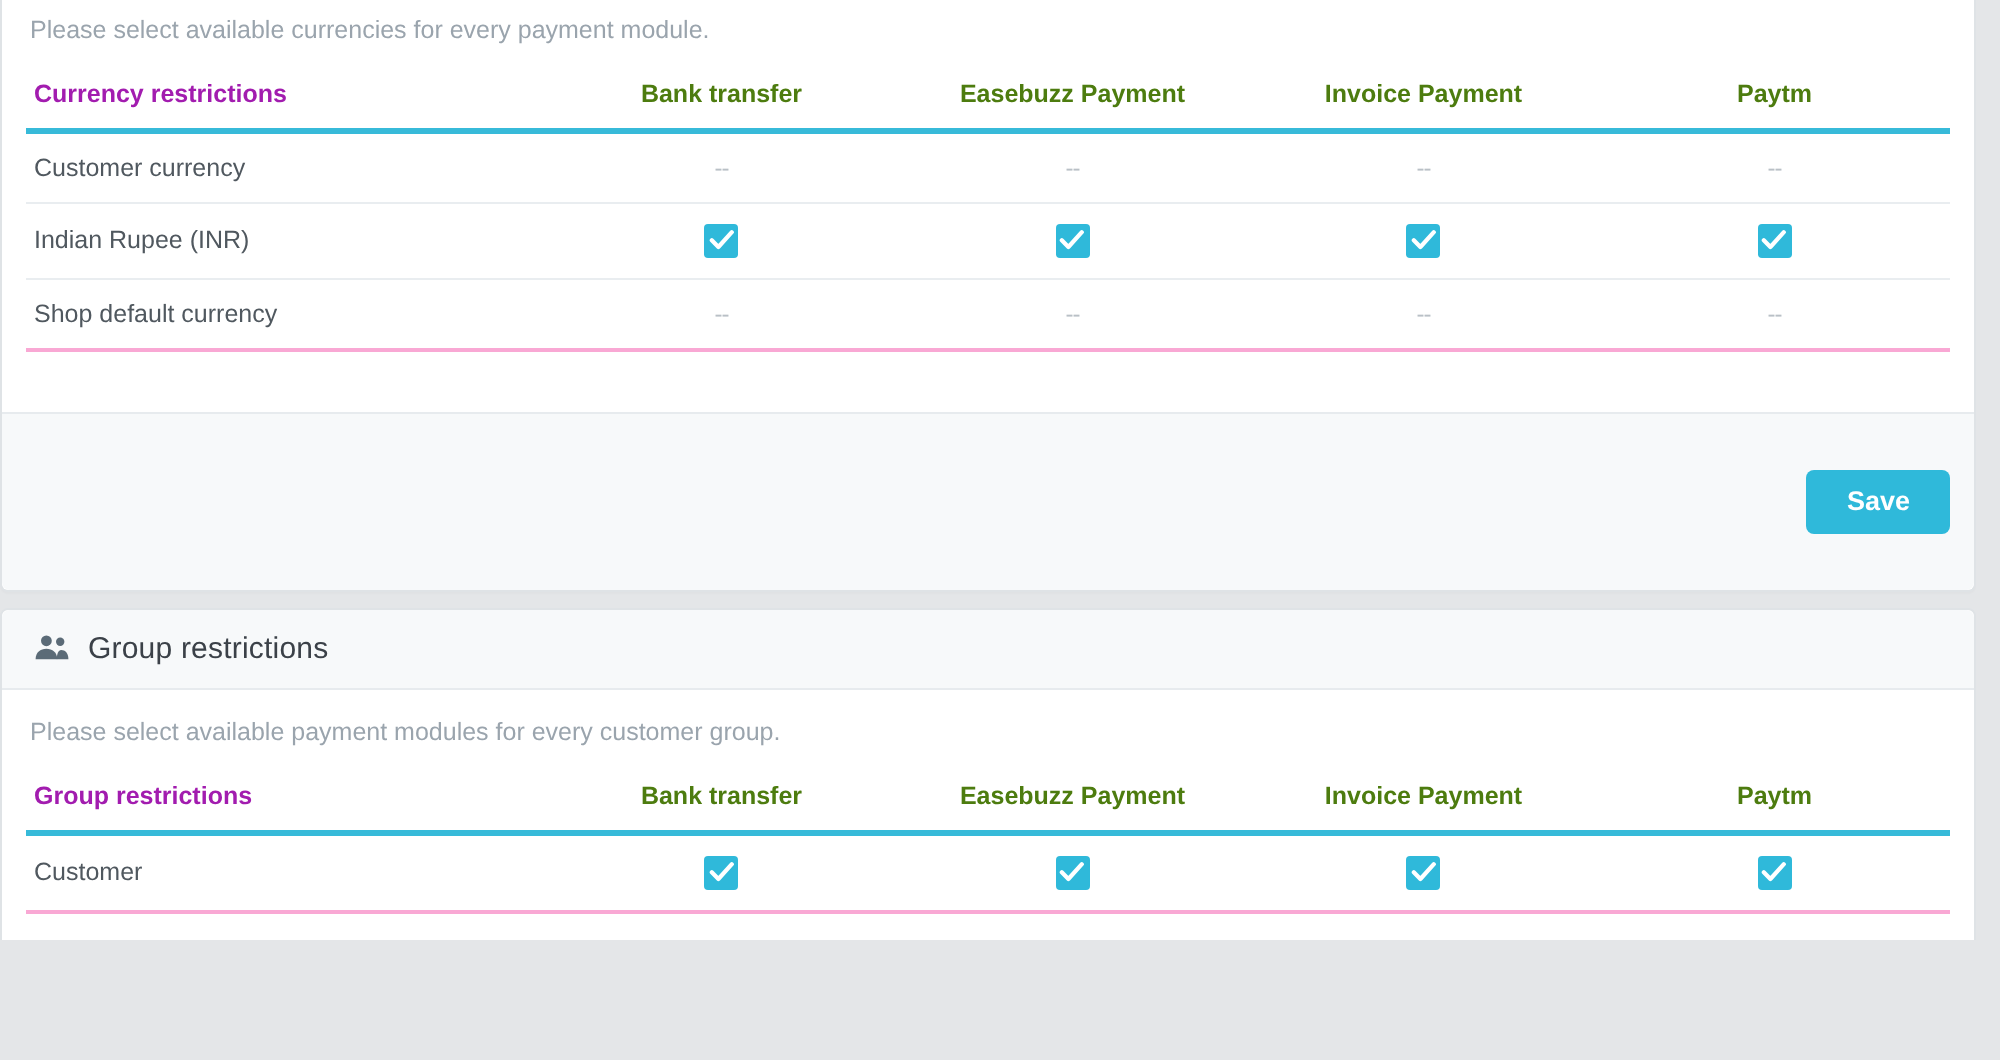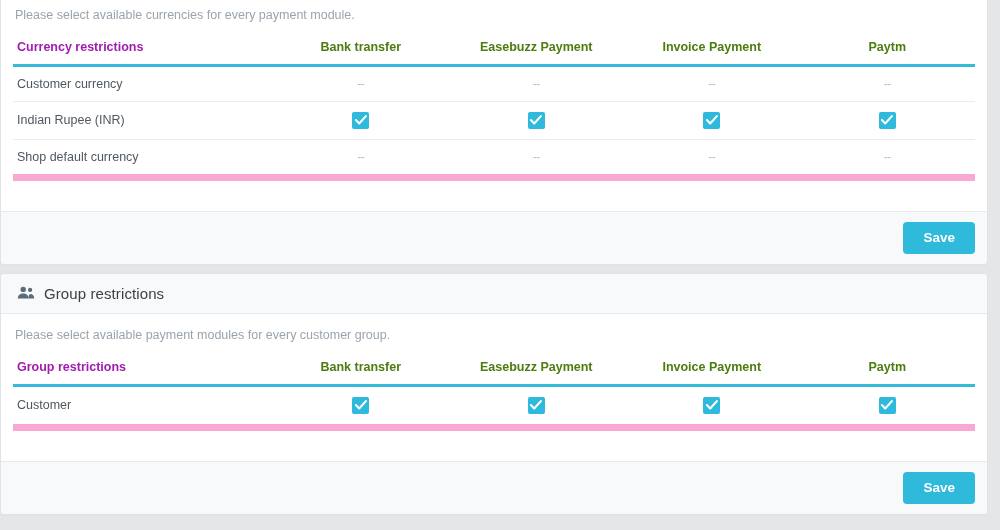--- a/index.html
+++ b/index.html
@@ -14,21 +14,21 @@
     background: #e4e6e8;
     font-family: "Liberation Sans", sans-serif;
     font-size: 13px;
     color: #363a41;
     -webkit-font-smoothing: antialiased;
   }
 
   .viewport {
     position: relative;
     width: 1000px;
-    height: 530px;
+    height: 470px;
     overflow: hidden;
   }
 
   
   .gutter {
     position: absolute;
     top: 0;
     right: 0;
     width: 12px;
     height: 530px;
@@ -131,21 +131,21 @@
 
   table.restrictions tbody td {
     padding: 10px 4px 10px 4px;
     border-bottom: 1px solid #e9edf0;
     font-size: 12.5px;
     color: #50585f;
     height: 27px;
   }
 
   table.restrictions tbody tr:last-child td {
-    border-bottom: 7px solid #f9a8d4;
+    border-bottom: 2px solid #f9a8d4;
     margin-left: 48px;
   }
 
   .dash {
     color: #b9c0c6;
     font-size: 12px;
     letter-spacing: -0.5px;
   }
 
   
@@ -167,21 +167,21 @@
     display: block;
   }
 
   .table-spacer {
     height: 30px;
   }
 
   .panel-footer {
     background: #f7f9fa;
     border-top: 1px solid #e7ebee;
-    padding: 10px 12px;
+    padding: 28px 12px;
     display: flex;
     justify-content: flex-end;
     border-bottom-left-radius: 4px;
     border-bottom-right-radius: 4px;
   }
 
   .btn-save {
     background: #2fb9da;
     color: #ffffff;
     border: none;

